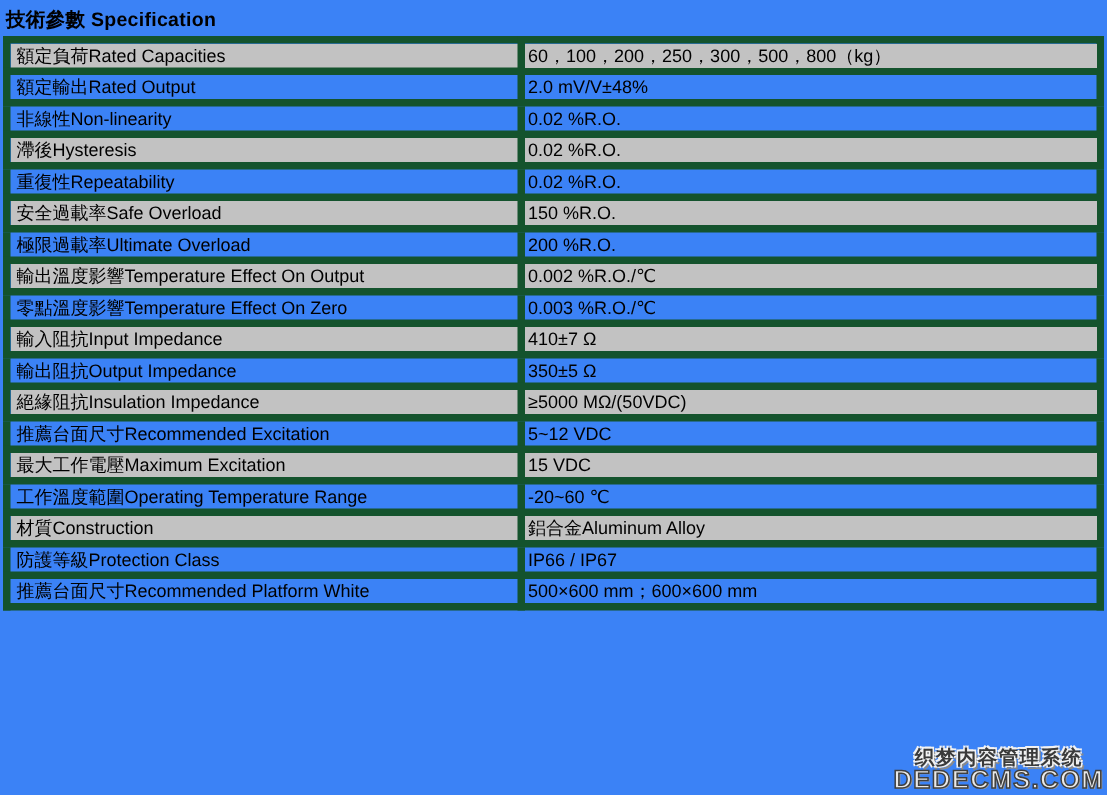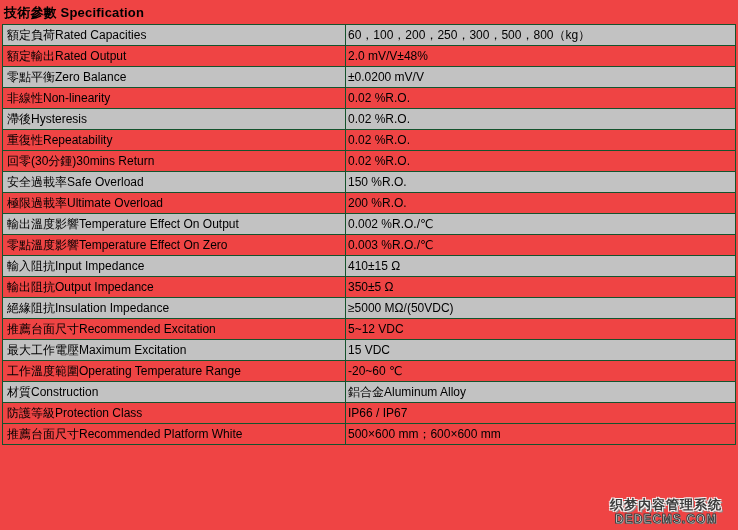--- a/index.html
+++ b/index.html
@@ -3,41 +3,41 @@
 <meta charset="utf-8">
 <style>
   * { margin: 0; padding: 0; box-sizing: border-box; }
   html, body { background: #fff; }
   body { font-family: "Liberation Sans", "DejaVu Sans", sans-serif; }
 
   .page {
     position: relative;
     width: 738px;
     height: 530px;
-    background: #ef4444;
+    background: #3b82f6;
     overflow: hidden;
   }
 
   .page-title {
     font-size: 13px;
     font-weight: bold;
     color: #000;
     padding: 4px 0 4px 4px;
     height: 24px;
     letter-spacing: 0.2px;
   }
 
   table.spec {
     border-collapse: collapse;
     margin-left: 2px;
     width: 734px;
     table-layout: fixed;
   }
   table.spec td {
-    border: 1px solid #14532d;
+    border: 5px solid #14532d;
     font-size: 12px;
     color: #000;
     height: 21px;
     line-height: 15px;
     vertical-align: middle;
     overflow: hidden;
     white-space: nowrap;
   }
   td.label-cell {
     width: 343px;
@@ -50,37 +50,37 @@
   }
   tr.shaded td { background: #c2c2c2; }
   tr.tall td { height: 43px; }
 
   .conn-line { line-height: 20px; }
   .conn-line1 { padding-right: 90px; }
   .conn-line2 { padding-left: 2px; }
 
   .watermark {
     position: absolute;
-    right: 16px;
+    right: 2px;
     bottom: 3px;
     text-align: center;
     pointer-events: none;
     line-height: 15px;
   }
   .watermark-line1 {
     font-size: 13px;
     font-weight: bold;
     color: #3a3a3a;
     letter-spacing: 1px;
     text-shadow: -1px -1px 0 #f2f2f2, 1px -1px 0 #f2f2f2,
                  -1px 1px 0 #f2f2f2, 1px 1px 0 #f2f2f2,
                   2px 2px 0 #8a8a8a;
   }
   .watermark-line2 {
-    font-size: 12px;
+    font-size: 17px;
     font-weight: bold;
     color: #e9e9e9;
     letter-spacing: 1px;
     -webkit-text-stroke: 1px #3f3f3f;
     text-shadow: 1px 1px 0 #9a9a9a;
   }
 </style>
 </head>
 <body>
 
@@ -91,59 +91,51 @@
   <table class="spec">
     <tbody>
         <tr class="shaded">
     <td class="label-cell">額定負荷Rated Capacities</td>
     <td class="value-cell">60，100，200，250，300，500，800（kg）</td>
   </tr>
         <tr>
     <td class="label-cell">額定輸出Rated Output</td>
     <td class="value-cell">2.0 mV/V±48%</td>
   </tr>
-        <tr class="shaded">
-    <td class="label-cell">零點平衡Zero Balance</td>
-    <td class="value-cell">±0.0200 mV/V</td>
-  </tr>
         <tr>
     <td class="label-cell">非線性Non-linearity</td>
     <td class="value-cell">0.02 %R.O.</td>
   </tr>
         <tr class="shaded">
     <td class="label-cell">滯後Hysteresis</td>
     <td class="value-cell">0.02 %R.O.</td>
   </tr>
         <tr>
     <td class="label-cell">重復性Repeatability</td>
-    <td class="value-cell">0.02 %R.O.</td>
-  </tr>
-        <tr>
-    <td class="label-cell">回零(30分鍾)30mins Return</td>
     <td class="value-cell">0.02 %R.O.</td>
   </tr>
         <tr class="shaded">
     <td class="label-cell">安全過載率Safe Overload</td>
     <td class="value-cell">150 %R.O.</td>
   </tr>
         <tr>
     <td class="label-cell">極限過載率Ultimate Overload</td>
     <td class="value-cell">200 %R.O.</td>
   </tr>
         <tr class="shaded">
     <td class="label-cell">輸出溫度影響Temperature Effect On Output</td>
     <td class="value-cell">0.002 %R.O./℃</td>
   </tr>
         <tr>
     <td class="label-cell">零點溫度影響Temperature Effect On Zero</td>
     <td class="value-cell">0.003 %R.O./℃</td>
   </tr>
         <tr class="shaded">
     <td class="label-cell">輸入阻抗Input Impedance</td>
-    <td class="value-cell">410±15 Ω</td>
+    <td class="value-cell">410±7 Ω</td>
   </tr>
         <tr>
     <td class="label-cell">輸出阻抗Output Impedance</td>
     <td class="value-cell">350±5 Ω</td>
   </tr>
         <tr class="shaded">
     <td class="label-cell">絕緣阻抗Insulation Impedance</td>
     <td class="value-cell">≥5000 MΩ/(50VDC)</td>
   </tr>
         <tr>

